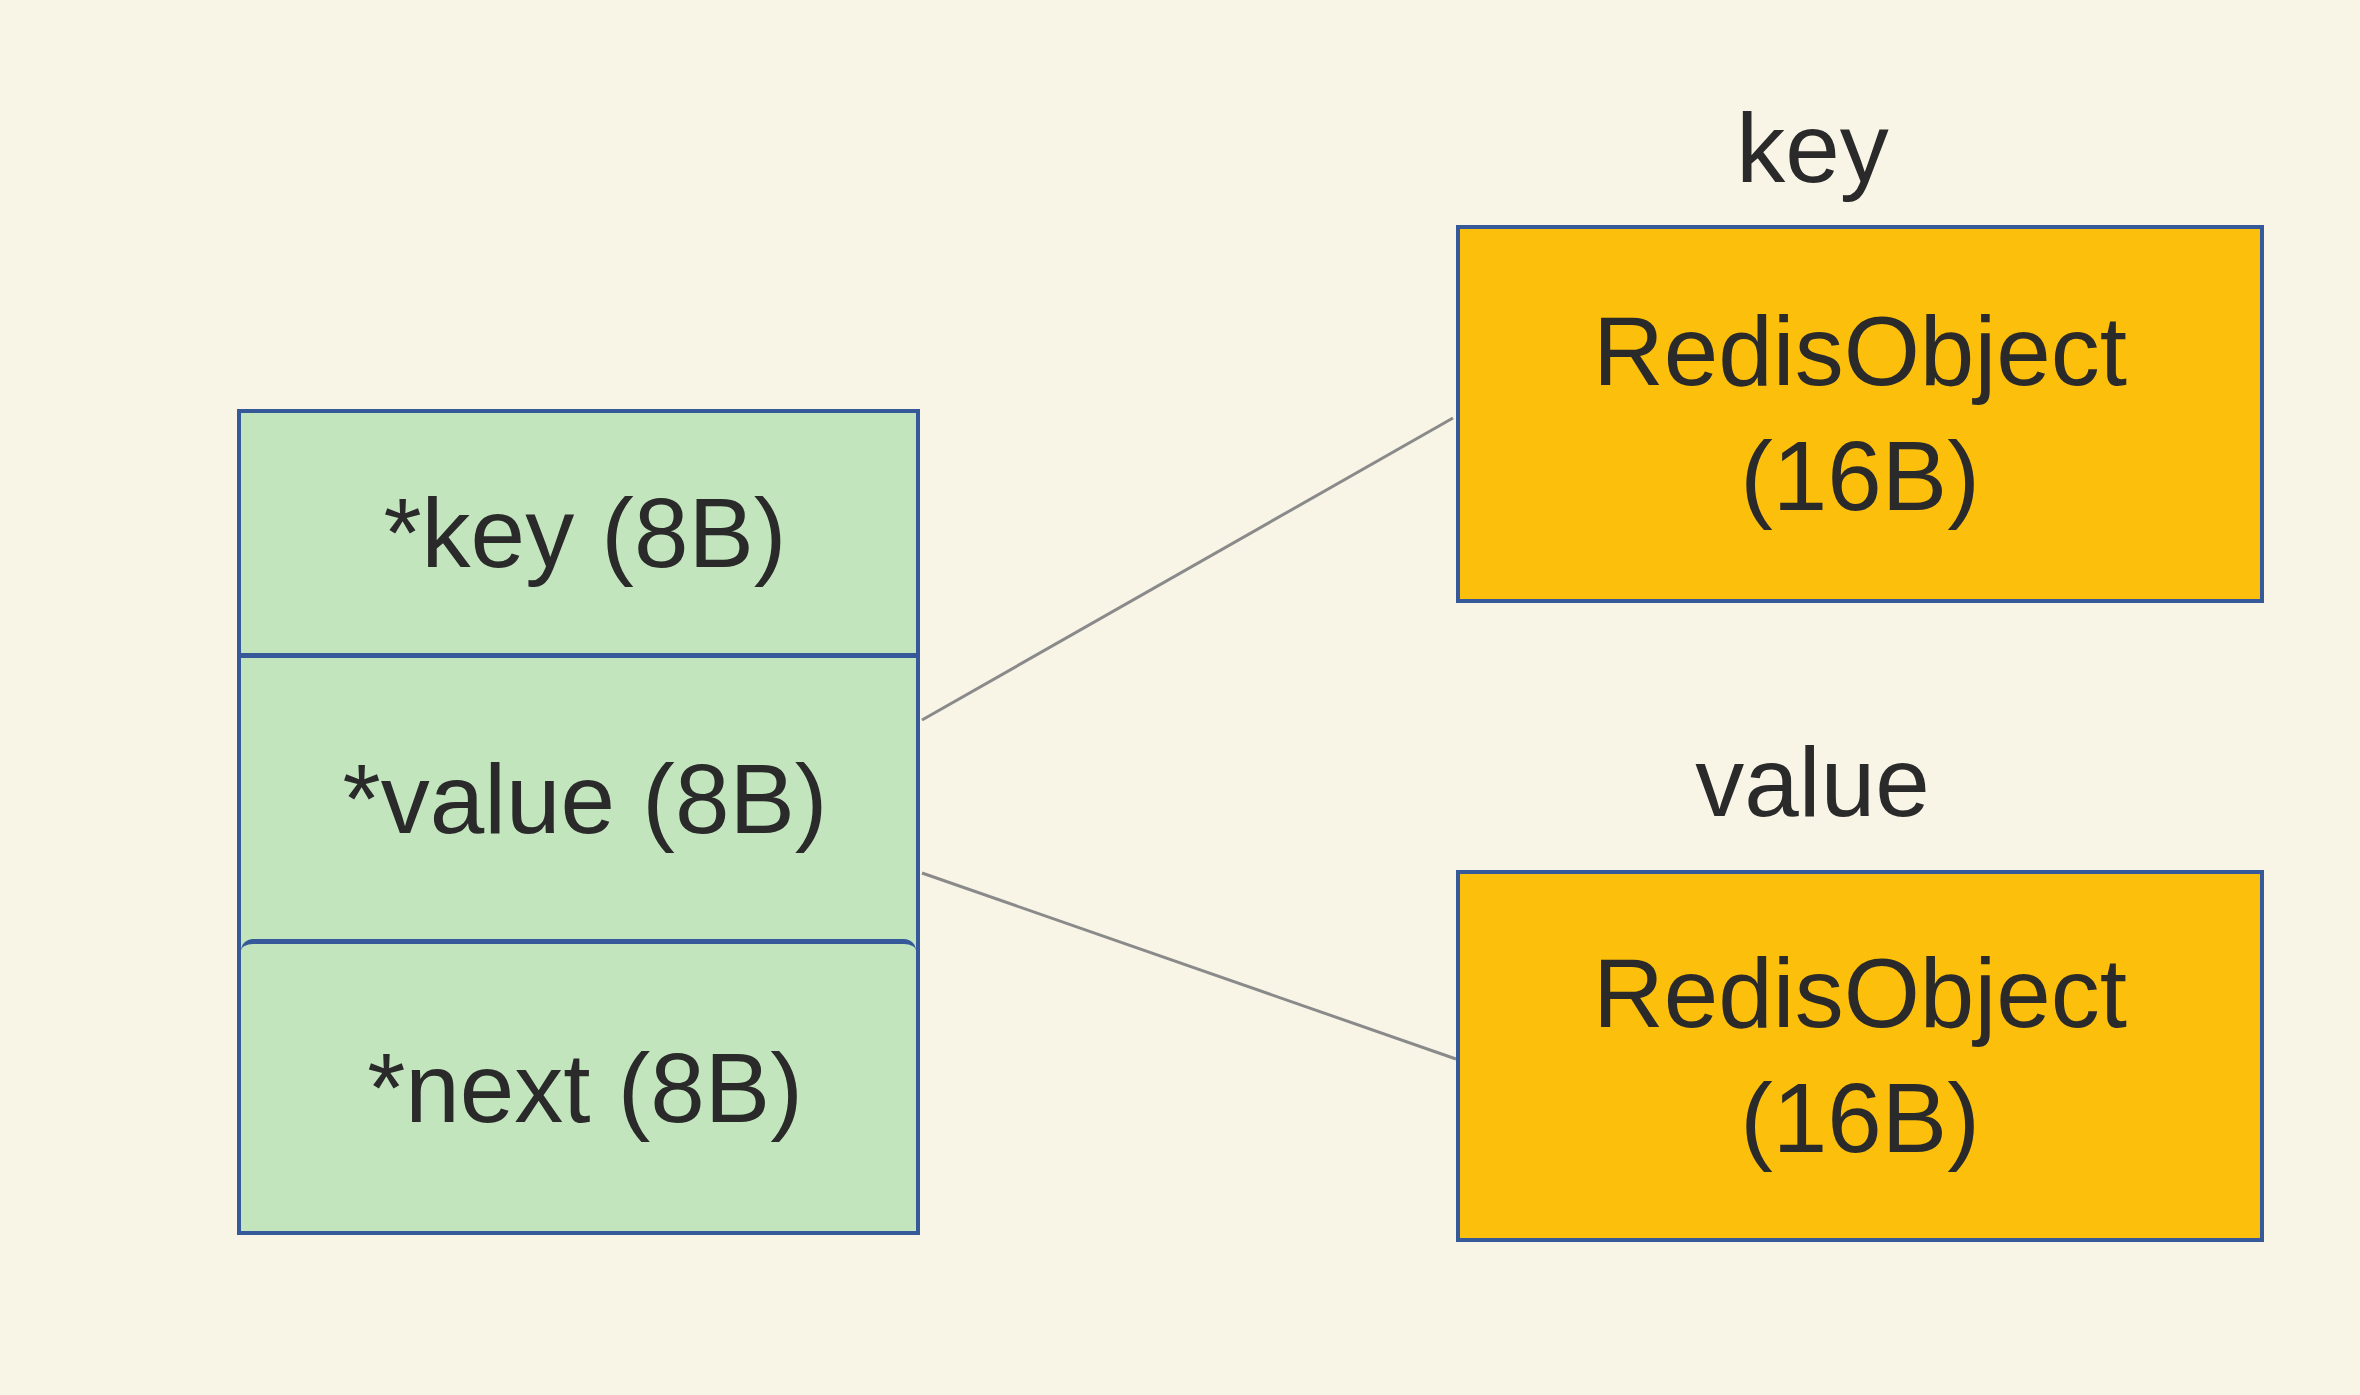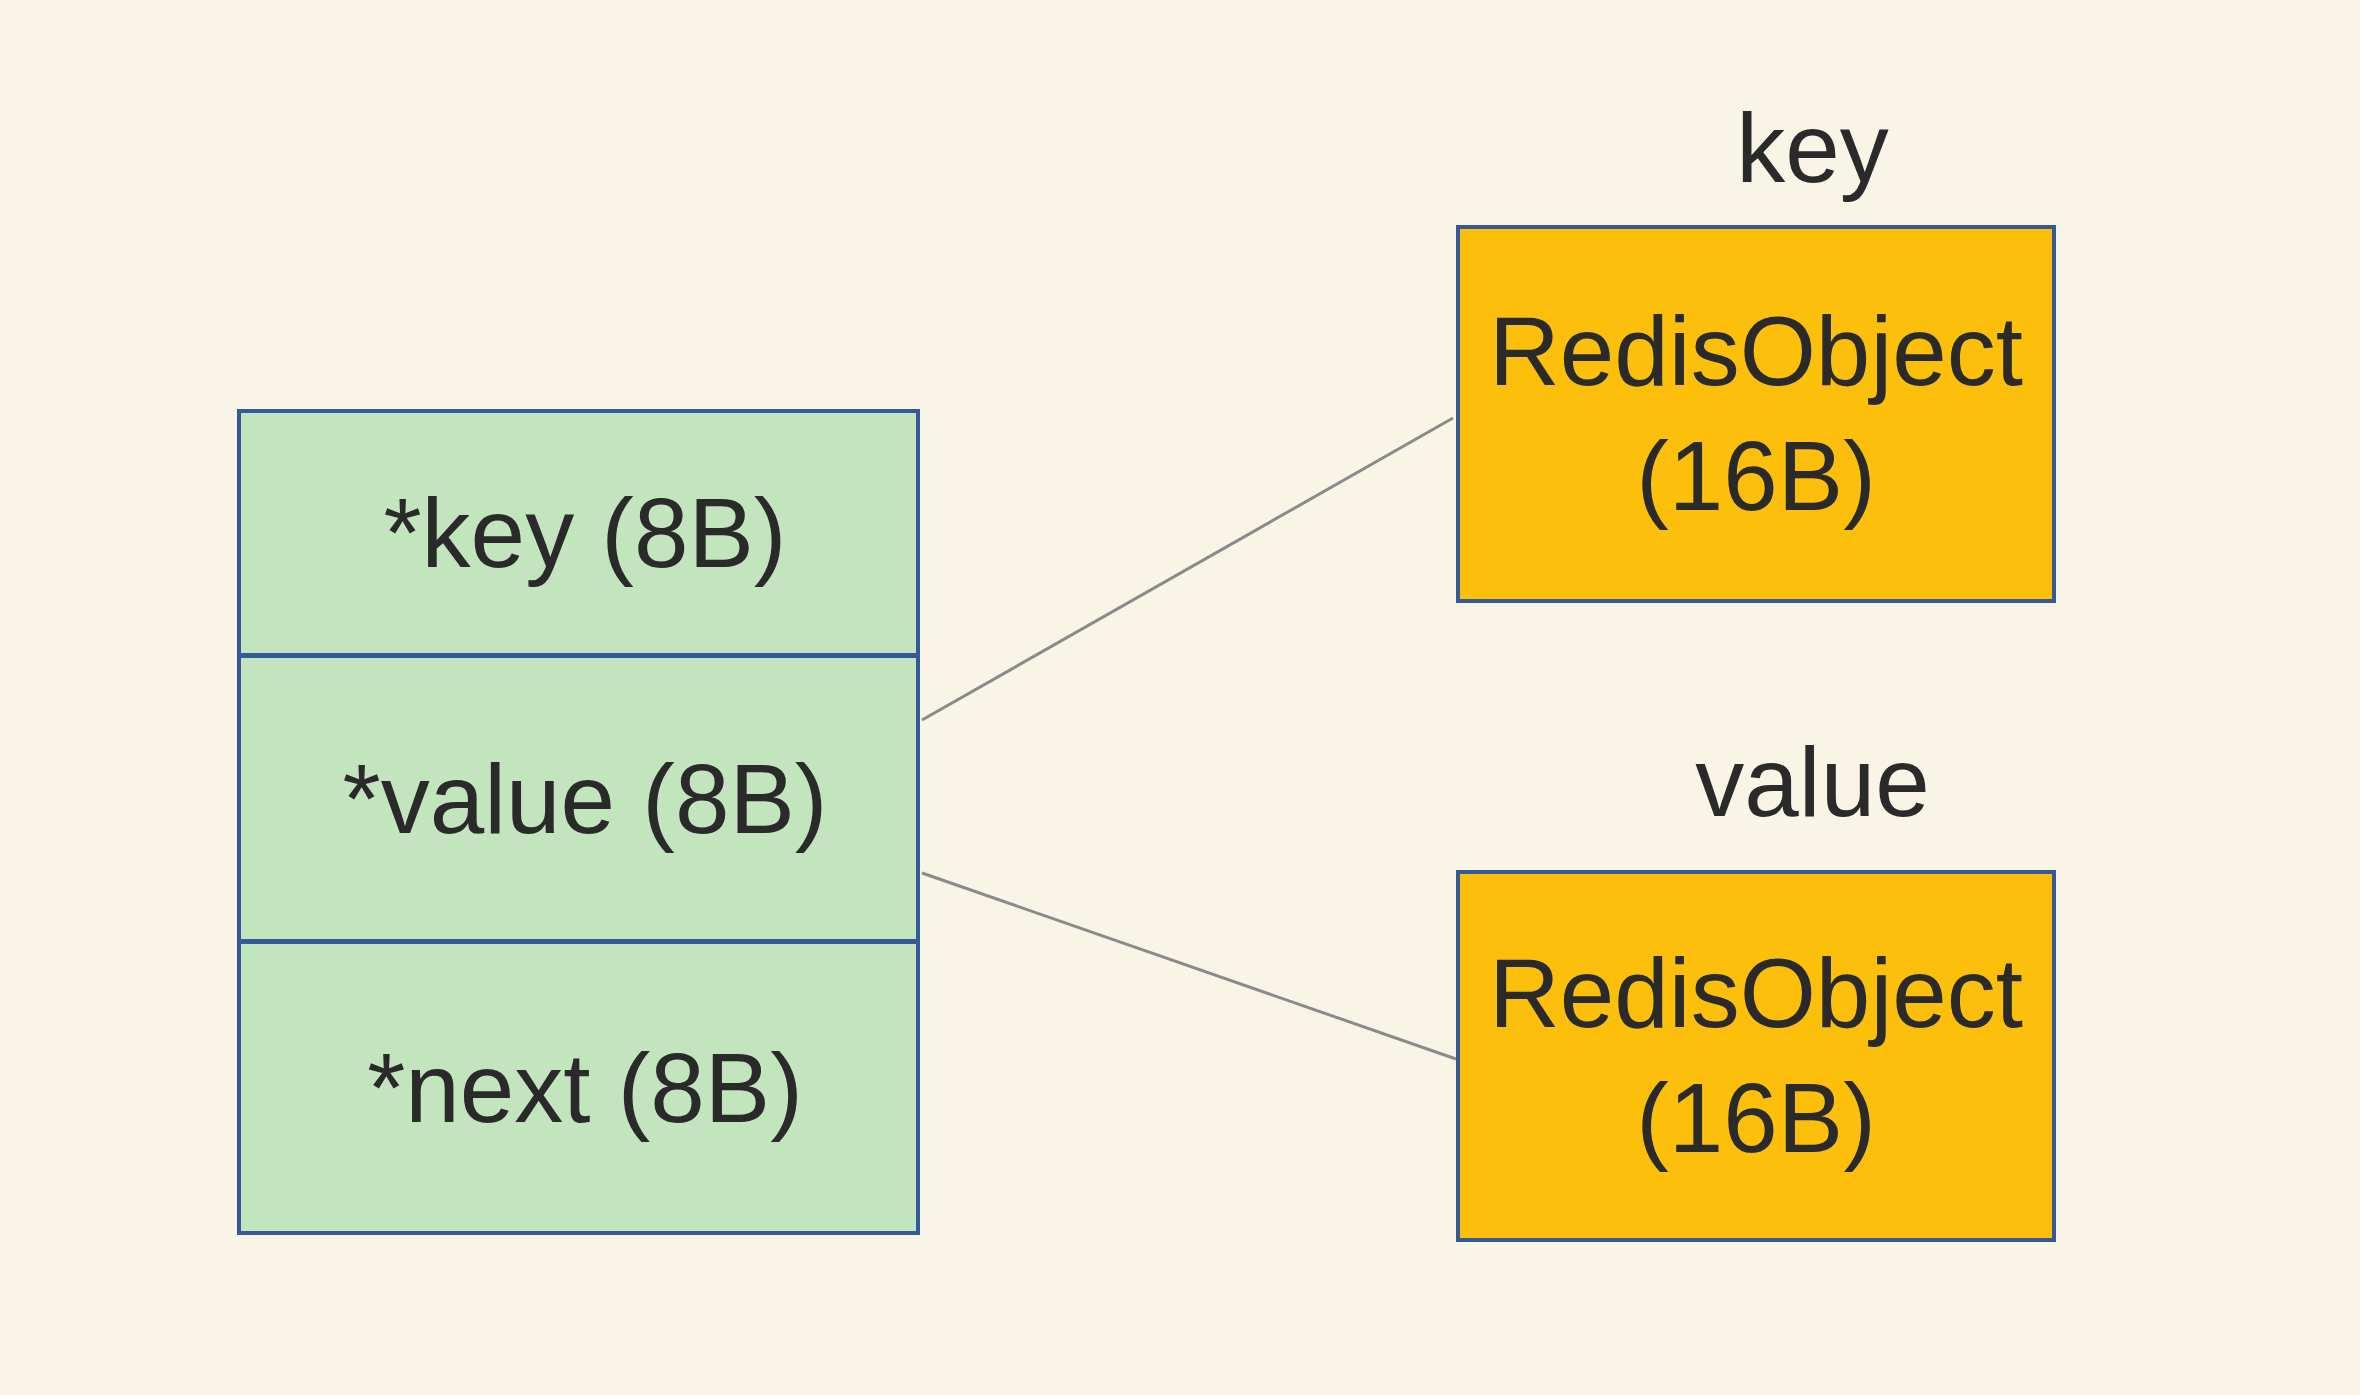--- a/index.html
+++ b/index.html
@@ -49,25 +49,25 @@
     display:flex;
     align-items:center;
     justify-content:center;
     font-size:98px;
     line-height:1;
     white-space:nowrap;
     padding-left:13px;
   }
   .struct-row.r1{flex:245 1 0;}
   .struct-row.r2{flex:288 1 0; border-top:5px solid var(--border-blue);}
-  .struct-row.r3{flex:293 1 0; border-top:5px solid var(--border-blue);}
+  .struct-row.r3{flex:293 1 0; border-top:5px solid var(--border-blue);border-radius:12px;}
   .obj-box{
     position:absolute;
     left:1456px;
-    width:600px;
+    width:808px;
     box-sizing:border-box;
     background:var(--orange-fill);
     border:4px solid var(--border-blue);
     display:flex;
     flex-direction:column;
     align-items:center;
     justify-content:center;
     font-size:98px;
     line-height:1.28;
     text-align:center;

